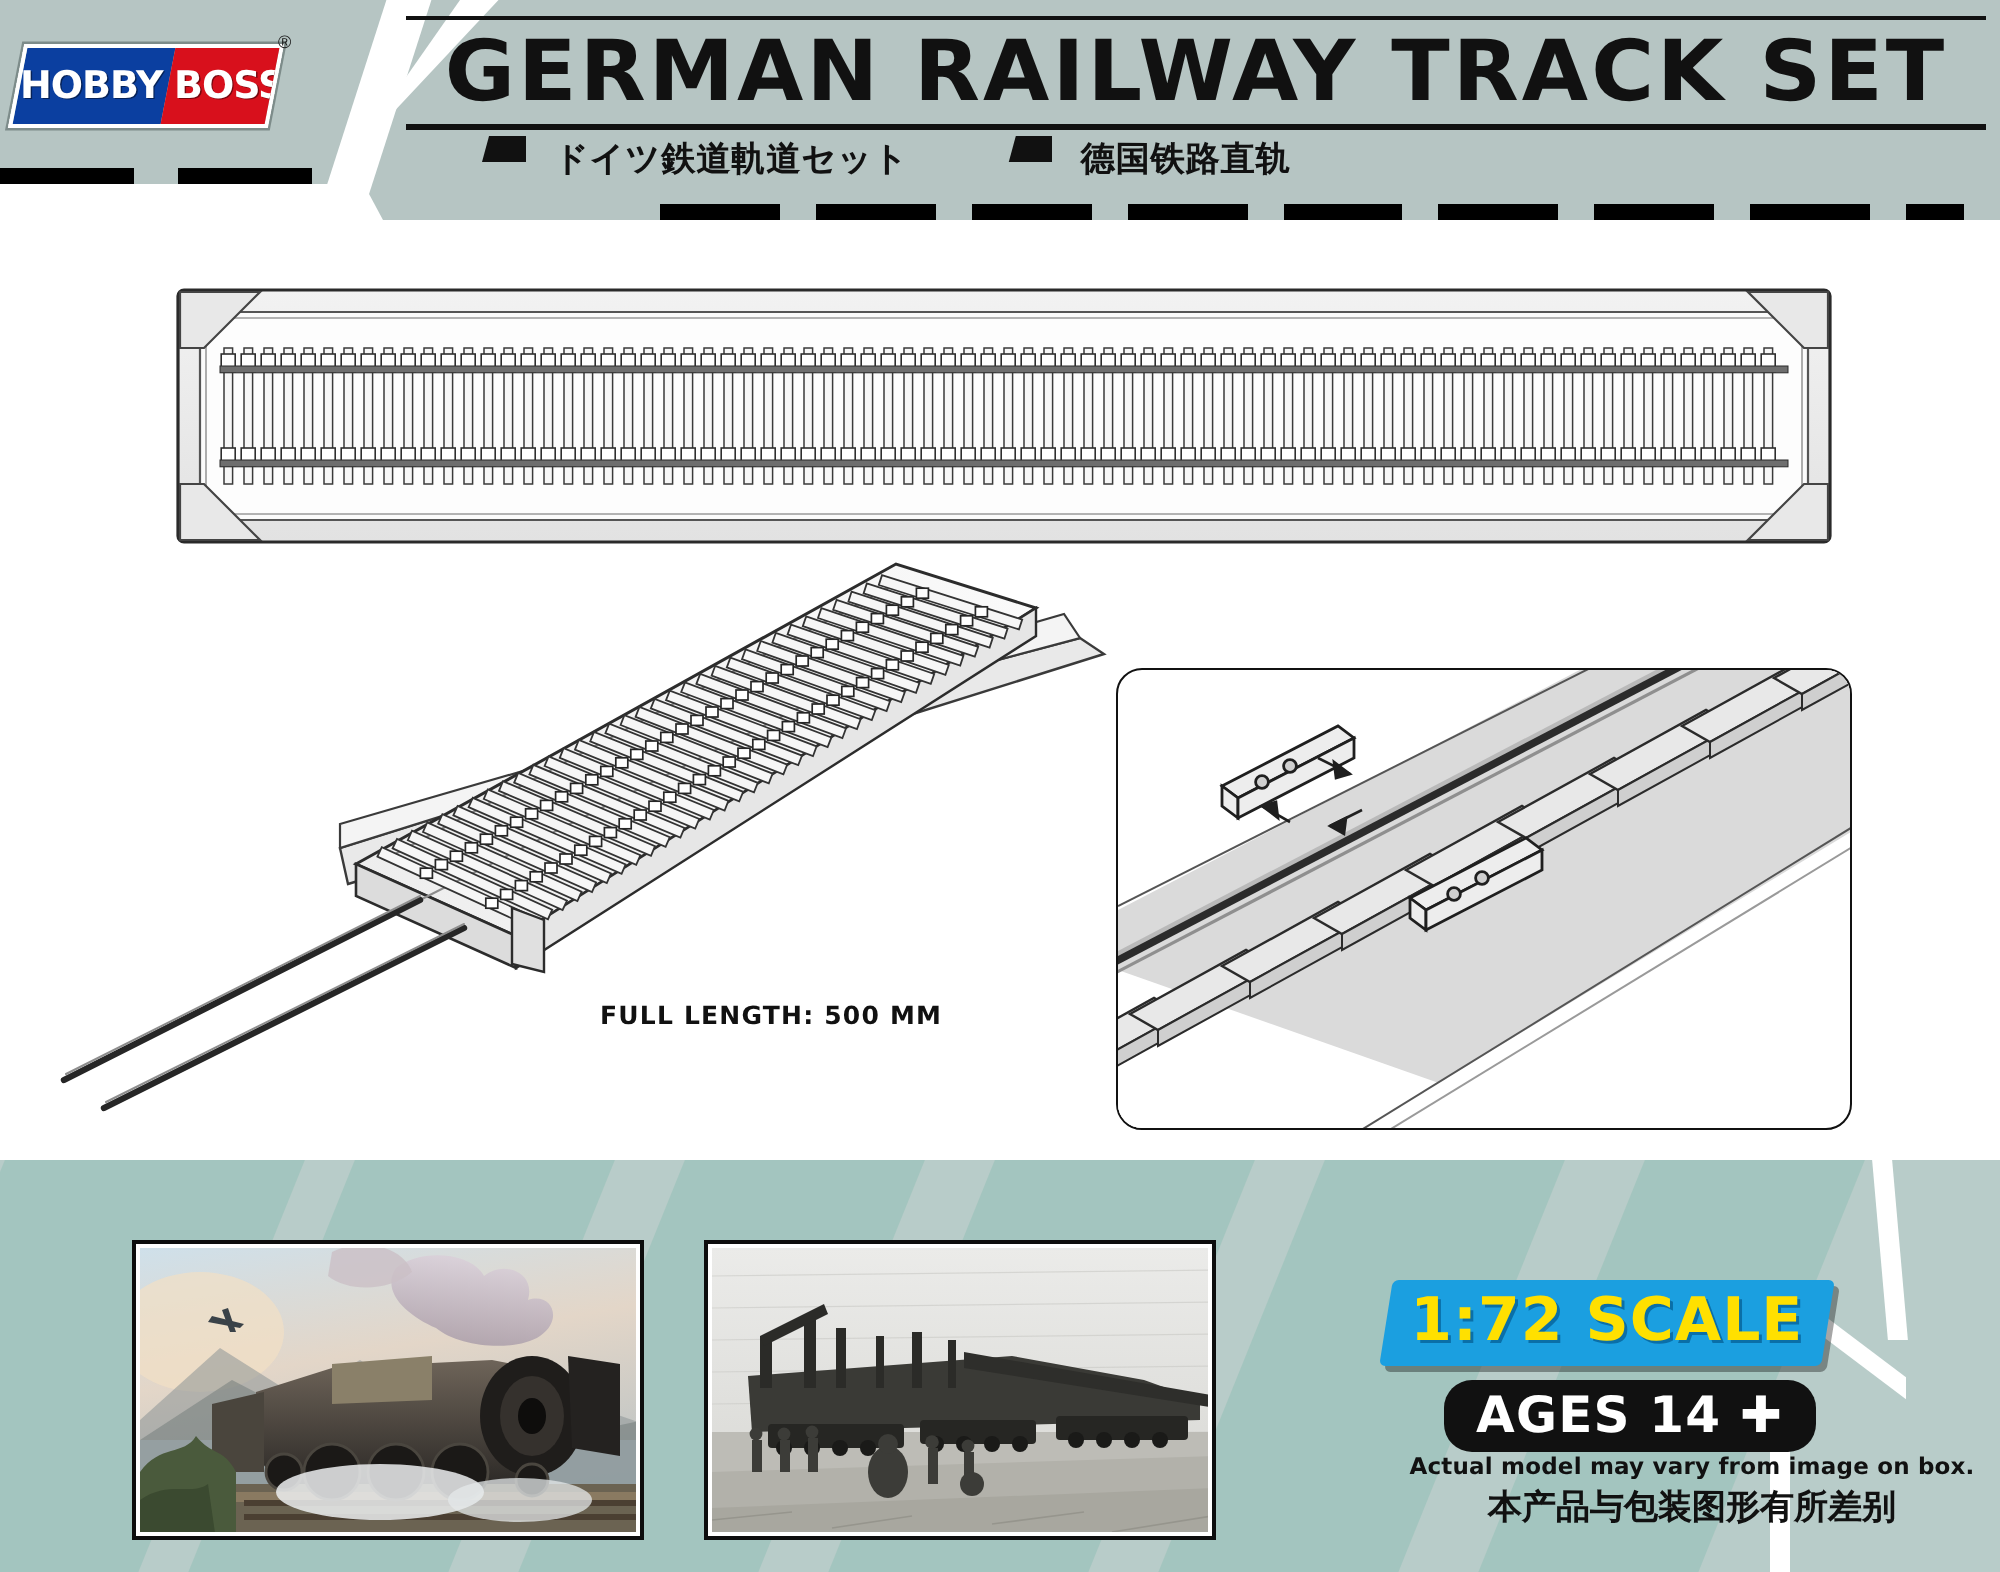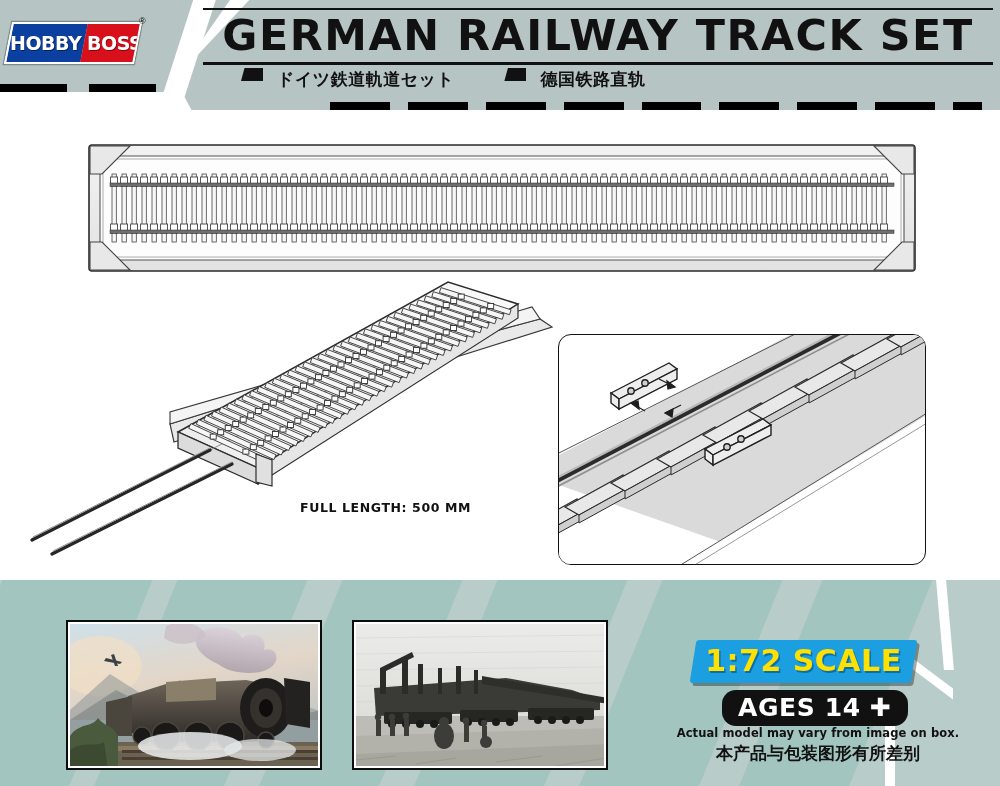--- a/index.html
+++ b/index.html
@@ -152,21 +152,21 @@
   #ages-badge {
     position:absolute; left:722px; top:110px; z-index:6;
     background:#111111; border-radius:14px; padding:3px 16px 4px 16px;
   }
   #ages-badge span {
     font-family:"DejaVu Sans", sans-serif;
     font-weight:bold; font-size:25px; color:#ffffff; letter-spacing:0.6px;
     white-space:nowrap;
   }
   #disclaimer {
-    position:absolute; left:668px; top:146px; width:300px; z-index:6;
+    position:absolute; left:696px; top:146px; width:300px; z-index:6;
     text-align:center;
   }
   #disclaimer .d1 {
     font-family:"DejaVu Sans", sans-serif;
     font-weight:bold; font-size:11.5px; color:#111111; letter-spacing:0.1px;
     white-space:nowrap;
   }
   #disclaimer .d2 {
     font-family:"DejaVu Sans", sans-serif;
     font-weight:bold; font-size:17px; color:#111111; margin-top:2px;

